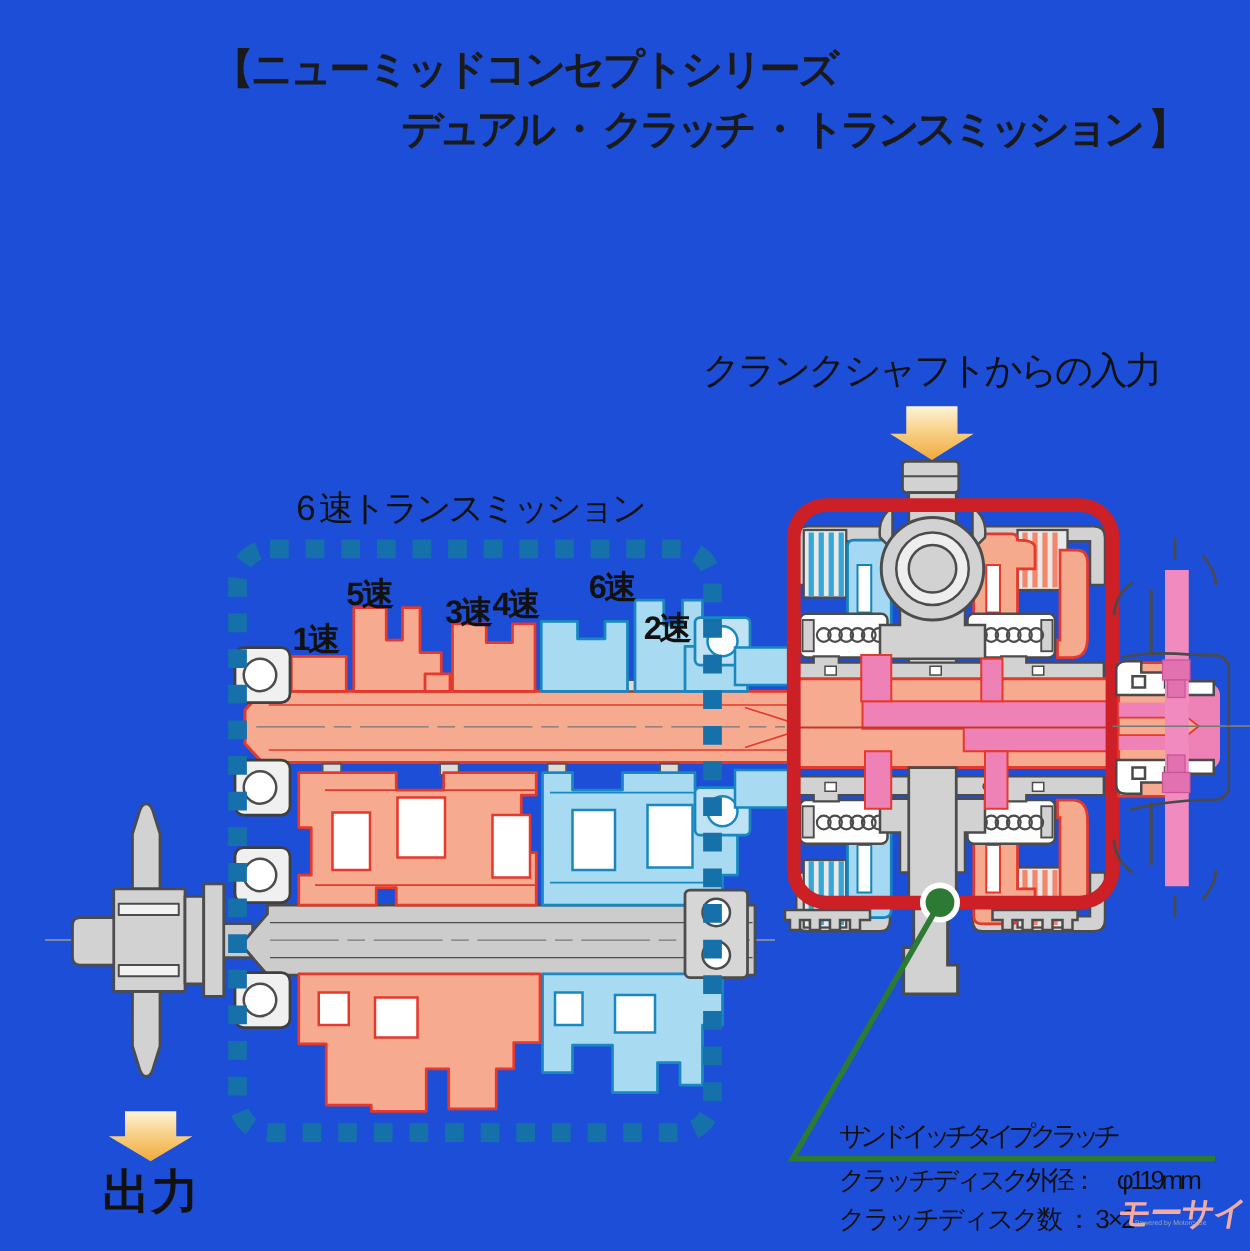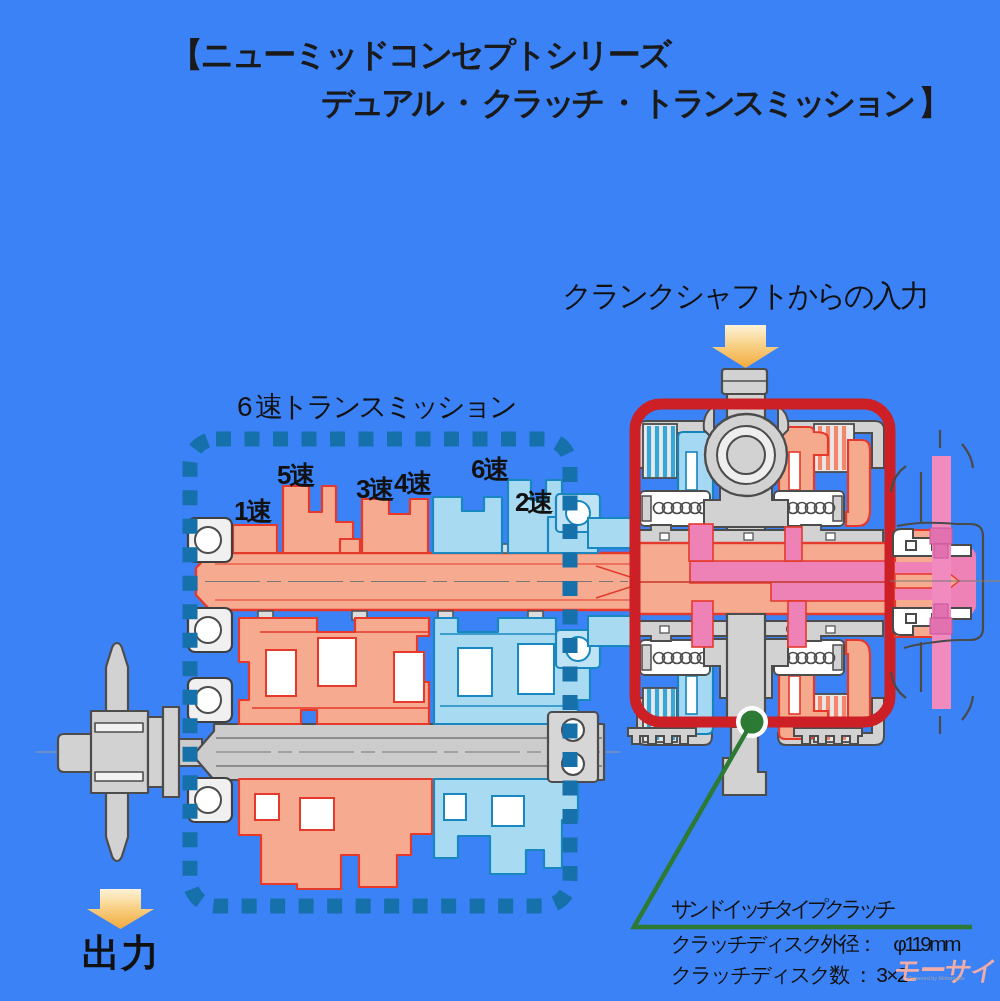--- a/index.html
+++ b/index.html
@@ -1,16 +1,16 @@
 <!DOCTYPE html>
 <html><head>
 <meta charset="utf-8">
 <style>
   html,body{margin:0;padding:0;background:#ffffff;}
-  .page{position:relative;width:1000px;height:1001px;background:#3b82f6;overflow:hidden;
+  .page{position:relative;width:1000px;height:1001px;background:#1d4ed8;overflow:hidden;
         font-family:"Liberation Sans", sans-serif;}
   svg{position:absolute;left:0;top:0;}
   text{font-family:"Liberation Sans", sans-serif;}
 </style>
 </head>
 <body>
 <div class="page">
 <svg width="1000" height="1001" viewBox="0 0 1000 1001">
 <defs>
   <linearGradient id="arrowGrad" x1="0" y1="0" x2="0" y2="1">

